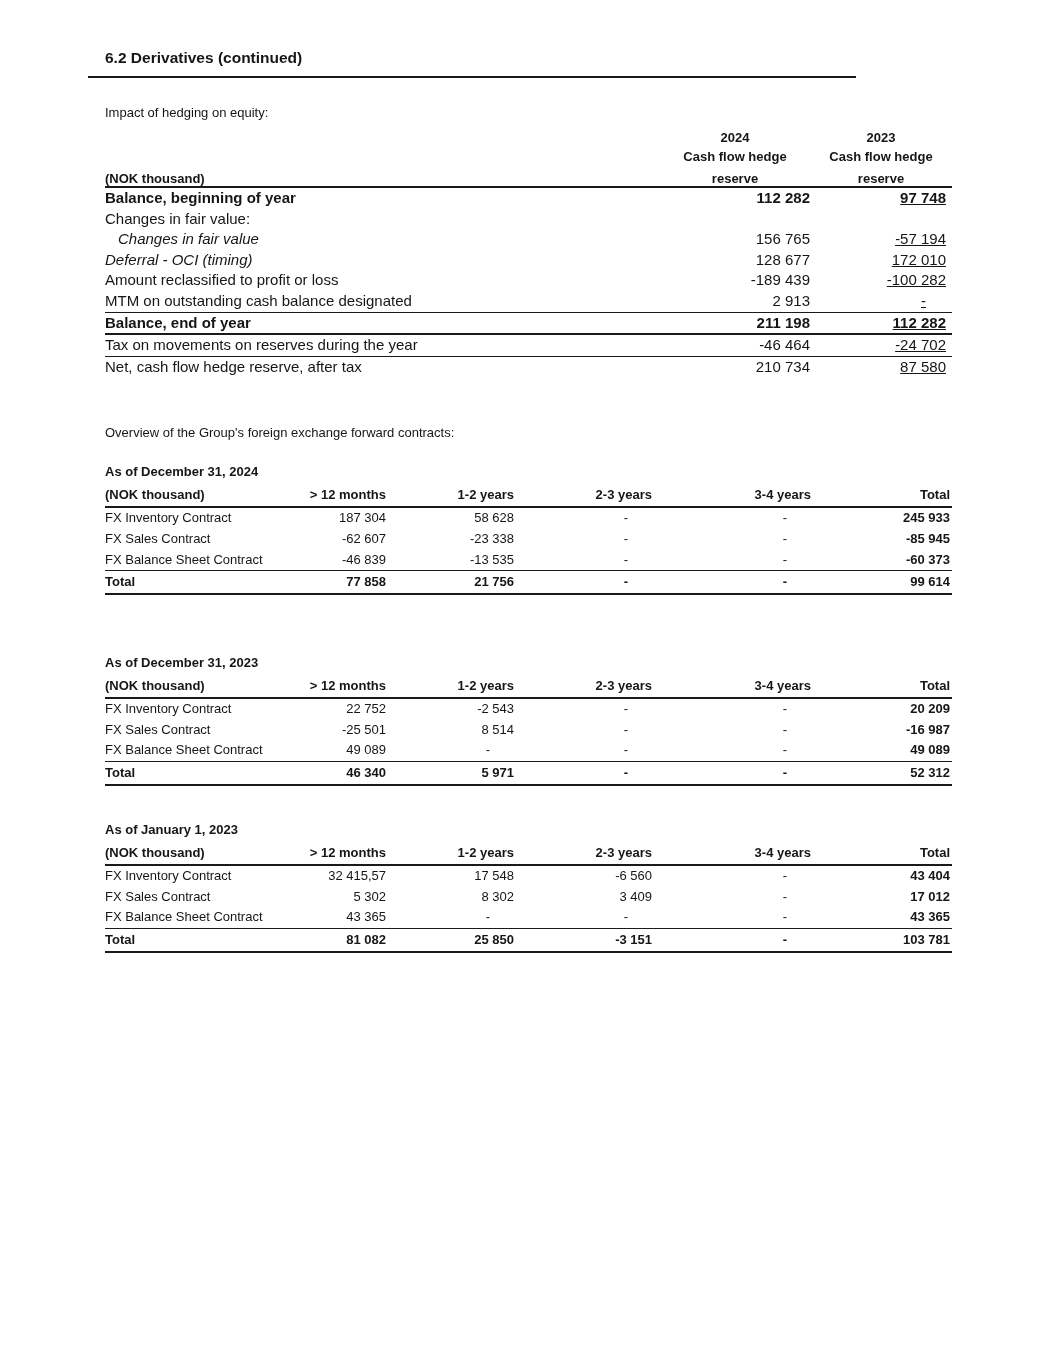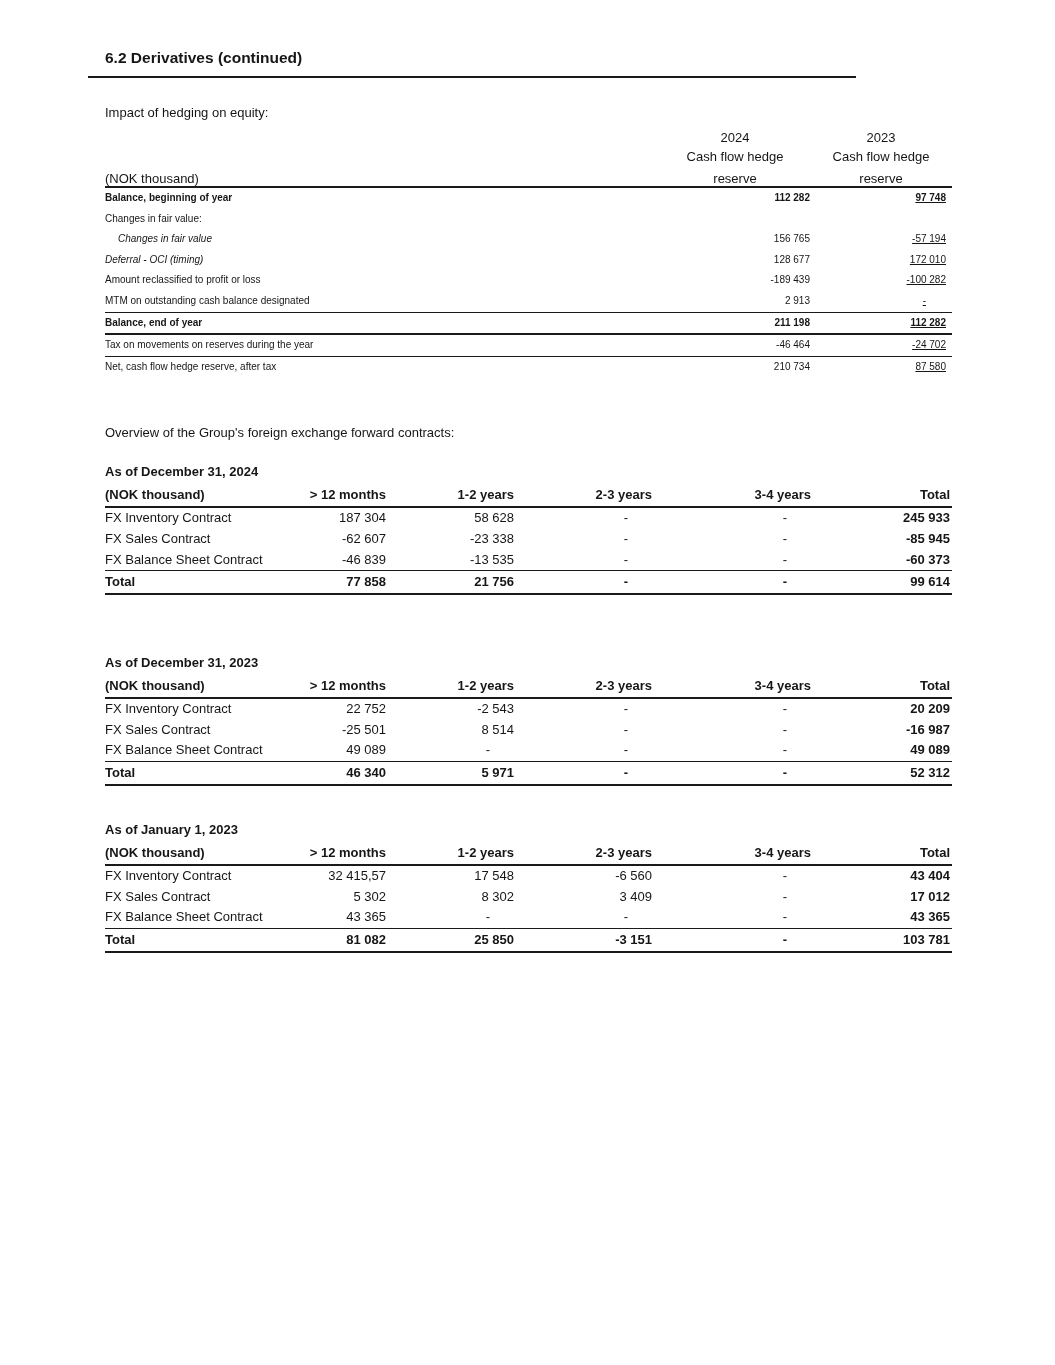--- a/index.html
+++ b/index.html
@@ -20,27 +20,27 @@
     margin-left:-17px; margin-right:-6px;
     border-bottom:2.2px solid #1a1a1a;
   }
 
   .intro{ font-size:13px; margin-top:27px; }
   .intro-fx{ font-size:13px; margin-top:48px; }
 
   
   table{ border-collapse:collapse; table-layout:fixed; }
   .hedge-table{ width:847px; margin-top:6px; font-size:13px; }
-  .hedge-table th{ font-weight:400; vertical-align:bottom; }
+  .hedge-table th{ font-weight:700; vertical-align:bottom; }
   .hedge-table thead .yr-row th{ height:19px; }
   .hedge-table thead .cfh-row th{ height:19px; }
   .hedge-table thead .res-row th{ height:23px; border-bottom:2.2px solid #1a1a1a; }
   .hedge-table th.col-head{ text-align:center; }
   .hedge-table th.unit{ text-align:left; }
-  .hedge-table td{ height:20.6px; line-height:20.6px; font-size:10px; vertical-align:middle;margin-left:33px; }
+  .hedge-table td{ height:20.6px; line-height:20.6px; font-size:15px; vertical-align:middle;margin-left:33px; }
   .hedge-table td.val{ text-align:right; }
   .hedge-table td.v23{ padding-right:6px;text-decoration:underline; }
   .hedge-table td.dash{ padding-right:26px; }
   .hedge-table td.italic{ font-style:italic; }
   .hedge-table td.indent{ padding-left:13px; }
   .hedge-table tr.bold td{ font-weight:700; }
   .hedge-table tr.subtotal td{ border-top:1.5px solid #1a1a1a; border-bottom:2.2px solid #1a1a1a; }
   .hedge-table tr.underline td{ border-bottom:1.5px solid #1a1a1a; }
 
   

